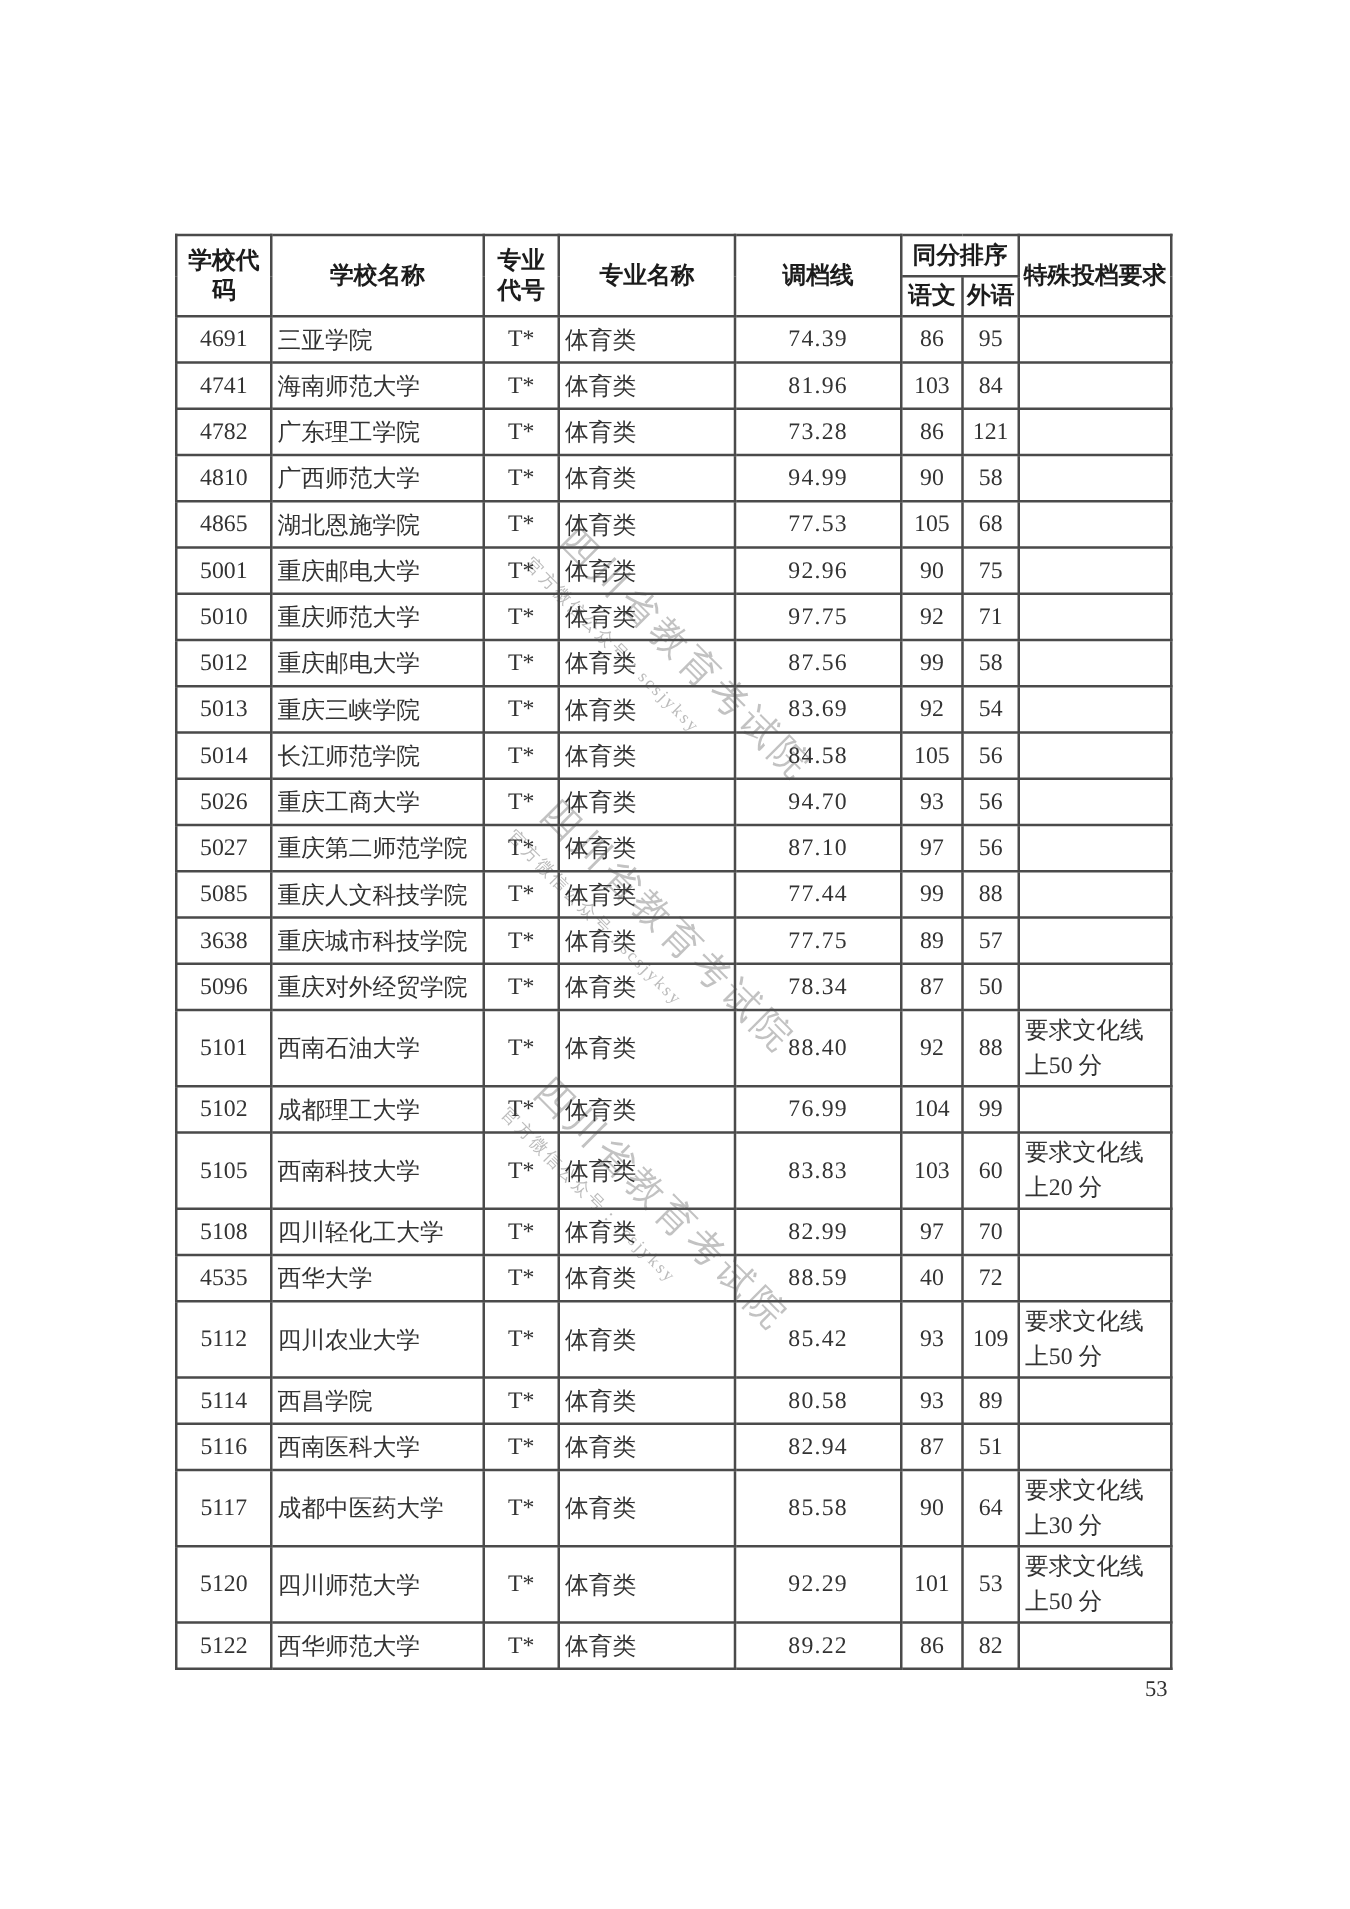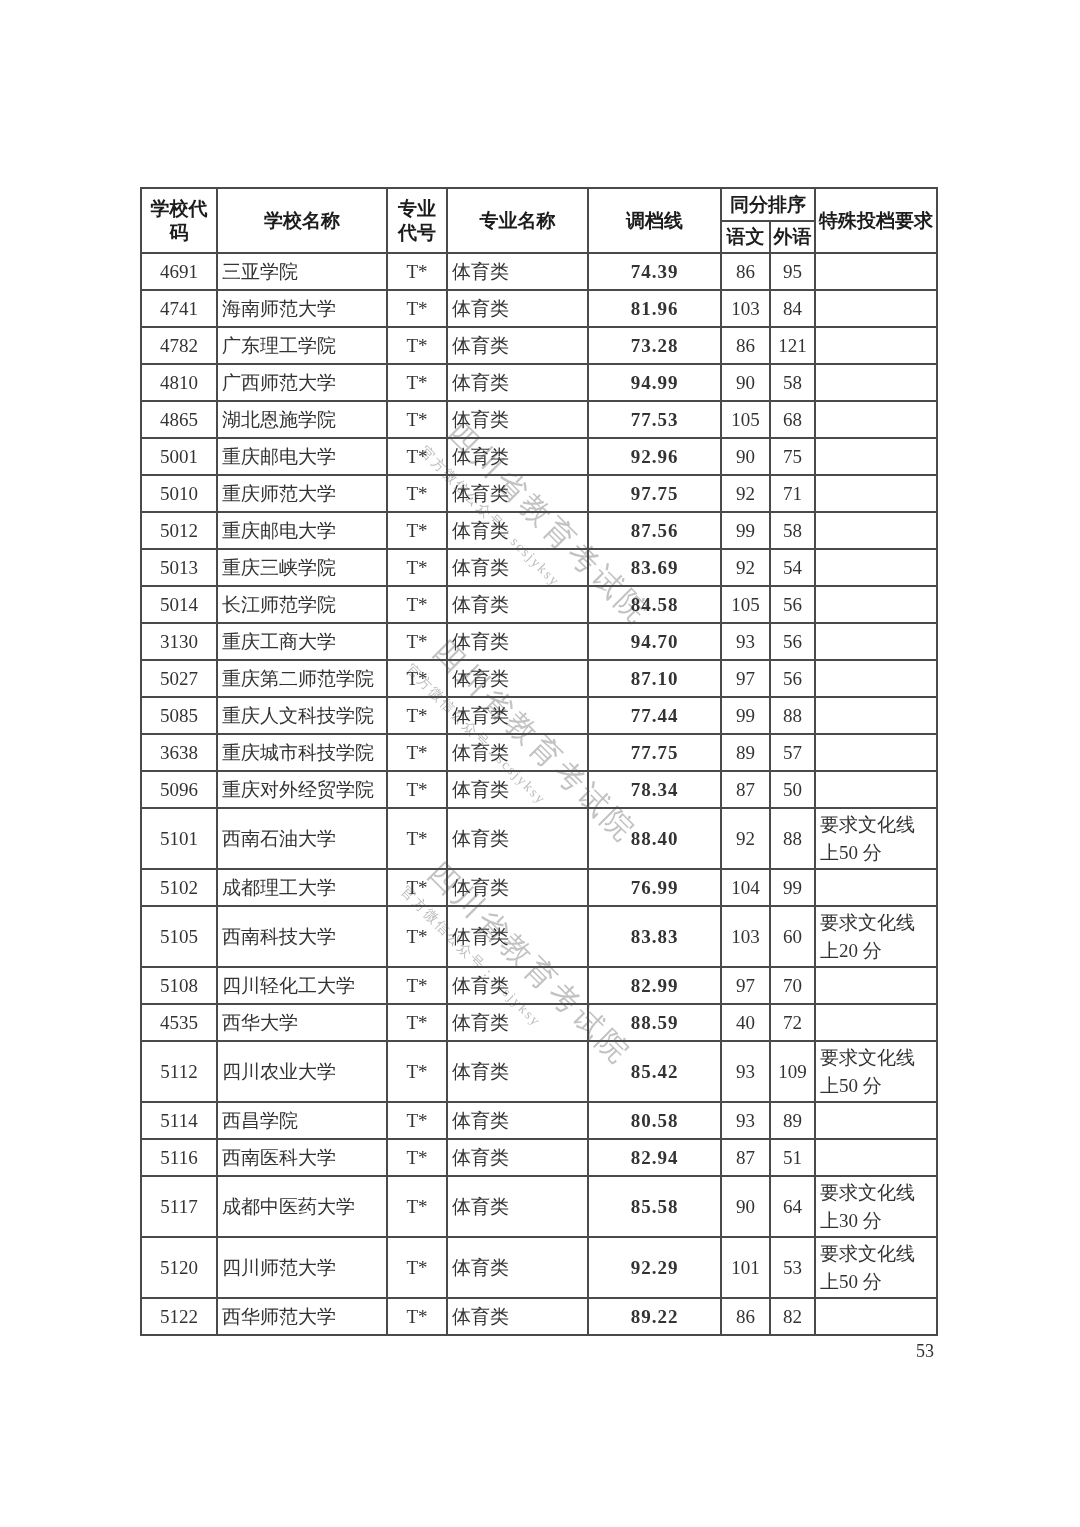--- a/index.html
+++ b/index.html
@@ -72,21 +72,21 @@
   .score-table td {
     font-size: 19px;
     color: #333333;
     padding: 2px 4px;
   }
   .score-table tbody tr { height: 37px; margin-top: 44px; }
   .score-table tbody tr.tall { height: 60px; }
   .cell-center { text-align: center; }
   .cell-left   { text-align: left; padding-left: 9px; }
   .cell-code   { color: #3c3c3c; }
-  .cell-line   { font-weight: bold; color: #141414; letter-spacing: 1px; }
+  .cell-line   { font-weight: normal; color: #141414; letter-spacing: 1px; }
   .cell-special {
     font-size: 17px;
     line-height: 1.45;
     color: #2f2f2f;
     padding-left: 6px;
     padding-right: 4px;
   }
 
   
   .page-number {
@@ -237,21 +237,21 @@
           <td class="cell-center cell-code">5014</td>
           <td class="cell-left">长江师范学院</td>
           <td class="cell-center">T*</td>
           <td class="cell-left">体育类</td>
           <td class="cell-center cell-line">84.58</td>
           <td class="cell-center">105</td>
           <td class="cell-center">56</td>
           <td class="cell-left cell-special"></td>
         </tr>
         <tr>
-          <td class="cell-center cell-code">3130</td>
+          <td class="cell-center cell-code">5026</td>
           <td class="cell-left">重庆工商大学</td>
           <td class="cell-center">T*</td>
           <td class="cell-left">体育类</td>
           <td class="cell-center cell-line">94.70</td>
           <td class="cell-center">93</td>
           <td class="cell-center">56</td>
           <td class="cell-left cell-special"></td>
         </tr>
         <tr>
           <td class="cell-center cell-code">5027</td>

